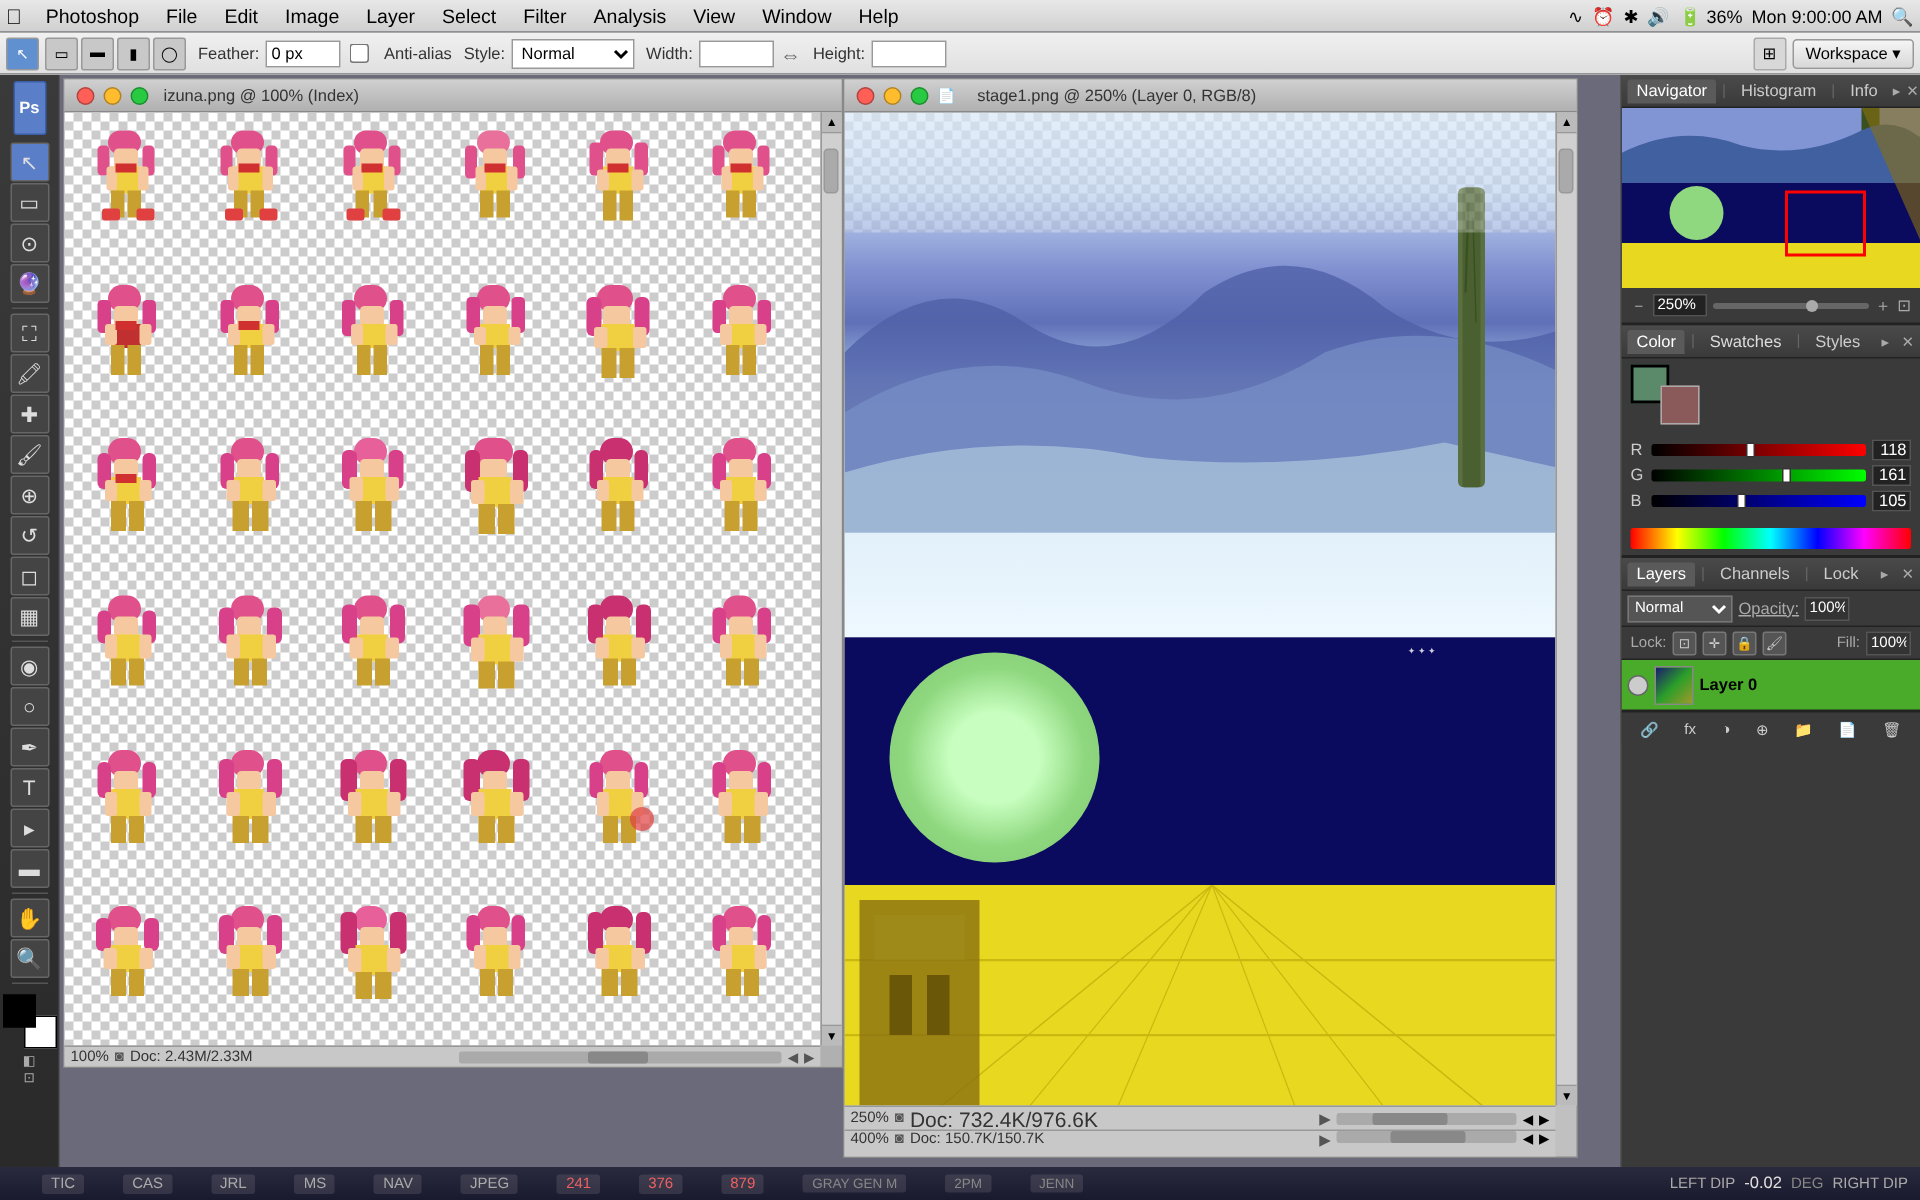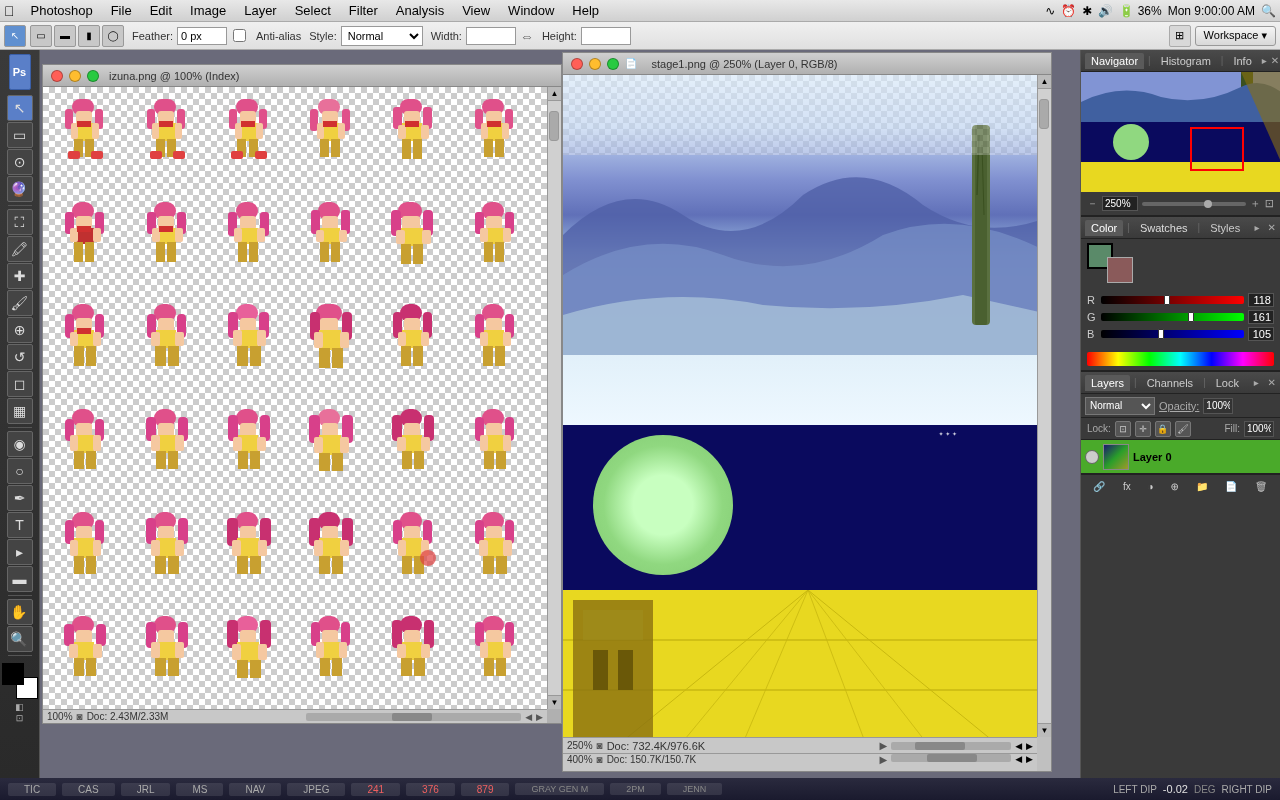--- a/index.html
+++ b/index.html
@@ -29,21 +29,21 @@
     .options-checkbox { margin: 0 2px; }
     .options-select { height: 20px; font-size: 11px; border: 1px solid #999; background: #fff; padding: 0 2px; }
     .options-button { height: 20px; padding: 0 8px; font-size: 11px; background: linear-gradient(to bottom, #f5f5f5, #d8d8d8); border: 1px solid #999; border-radius: 3px; cursor: pointer; }
 
     
     #taskbar {
       width: 1280px; height: 22px; background: linear-gradient(to bottom, #2a2a3e, #1a1a2e);
       position: absolute; bottom: 0; left: 0; z-index: 100;
       display: flex; align-items: center; padding: 0 8px; gap: 6px;
     }
-    .taskbar-item { font-size: 10px; color: #aaa; padding: 1px 16px; background: rgba(255,255,255,0.1); border-radius: 2px; }
+    .taskbar-item { font-size: 10px; color: #aaa; padding: 1px 6px; background: rgba(255,255,255,0.1); border-radius: 2px; margin-left: 20px; }
     .taskbar-coord { color: #aaa; font-size: 10px; }
 
     
     #workspace {
       position: absolute; top: 50px; left: 40px; right: 0; bottom: 22px;
       background: #6a6a7a; overflow: hidden;
     }
 
     
     #lefttoolbar {
@@ -135,21 +135,21 @@
     .layer-name { font-size: 11px; color: #000; font-weight: bold; }
 
     .layers-actions {
       height: 24px; background: #3a3a3a; display: flex; align-items: center; justify-content: space-around;
       padding: 0 4px; border-top: 1px solid #222;
     }
     .la-btn { font-size: 10px; color: #ccc; cursor: pointer; padding: 2px 4px; }
 
     
     #izuna-window {
-      position: absolute; left: 2px; top: 14px; width: 520px; height: 660px;
+      position: absolute; left: 2px; top: 2px; width: 520px; height: 660px;
       background: #c0c0c0; border: 1px solid #888;
     }
     .win-titlebar {
       height: 22px; background: linear-gradient(to bottom, #d0d0d0, #b0b0b0);
       border-bottom: 1px solid #888; display: flex; align-items: center; padding: 0 8px; gap: 6px;
     }
     .win-btn { width: 12px; height: 12px; border-radius: 50%; border: 1px solid rgba(0,0,0,0.3); cursor: pointer; }
     .win-btn-close { background: #ff5f57; }
     .win-btn-min { background: #ffbd2e; }
     .win-btn-max { background: #28ca41; }
@@ -911,21 +911,21 @@
         <div class="scroll-mid">
           <div class="scroll-handle-v"></div>
         </div>
         <div class="scroll-down">▼</div>
       </div>
     </div>
 
     <div style="position:absolute;bottom:18px;left:0;right:14px;height:16px;background:#c8c8c8;border-top:1px solid #999;display:flex;align-items:center;gap:4px;padding:0 4px;">
       <span style="font-size:10px;color:#333;">250%</span>
       <span style="font-size:10px;cursor:pointer;color:#555;">◙</span>
-      <span style="font-size:11px;color:#333;flex:1;">Doc: 732.4K/976.6K</span>
+      <span style="font-size:14px;color:#333;flex:1;">Doc: 732.4K/976.6K</span>
       <span style="font-size:10px;color:#555;cursor:pointer;">▶</span>
       <div style="width:120px;height:8px;background:#aaa;border-radius:2px;position:relative;">
         <div style="width:50px;height:100%;background:#888;border-radius:2px;position:absolute;left:20%;"></div>
       </div>
       <span style="font-size:9px;cursor:pointer;">◀</span>
       <span style="font-size:9px;cursor:pointer;">▶</span>
     </div>
 
     <div style="position:absolute;bottom:0;left:0;right:14px;height:18px;background:#c8c8c8;border-top:1px solid #999;display:flex;gap:4px;padding:0 4px;">
       <span style="font-size:10px;color:#333;">400%</span>

